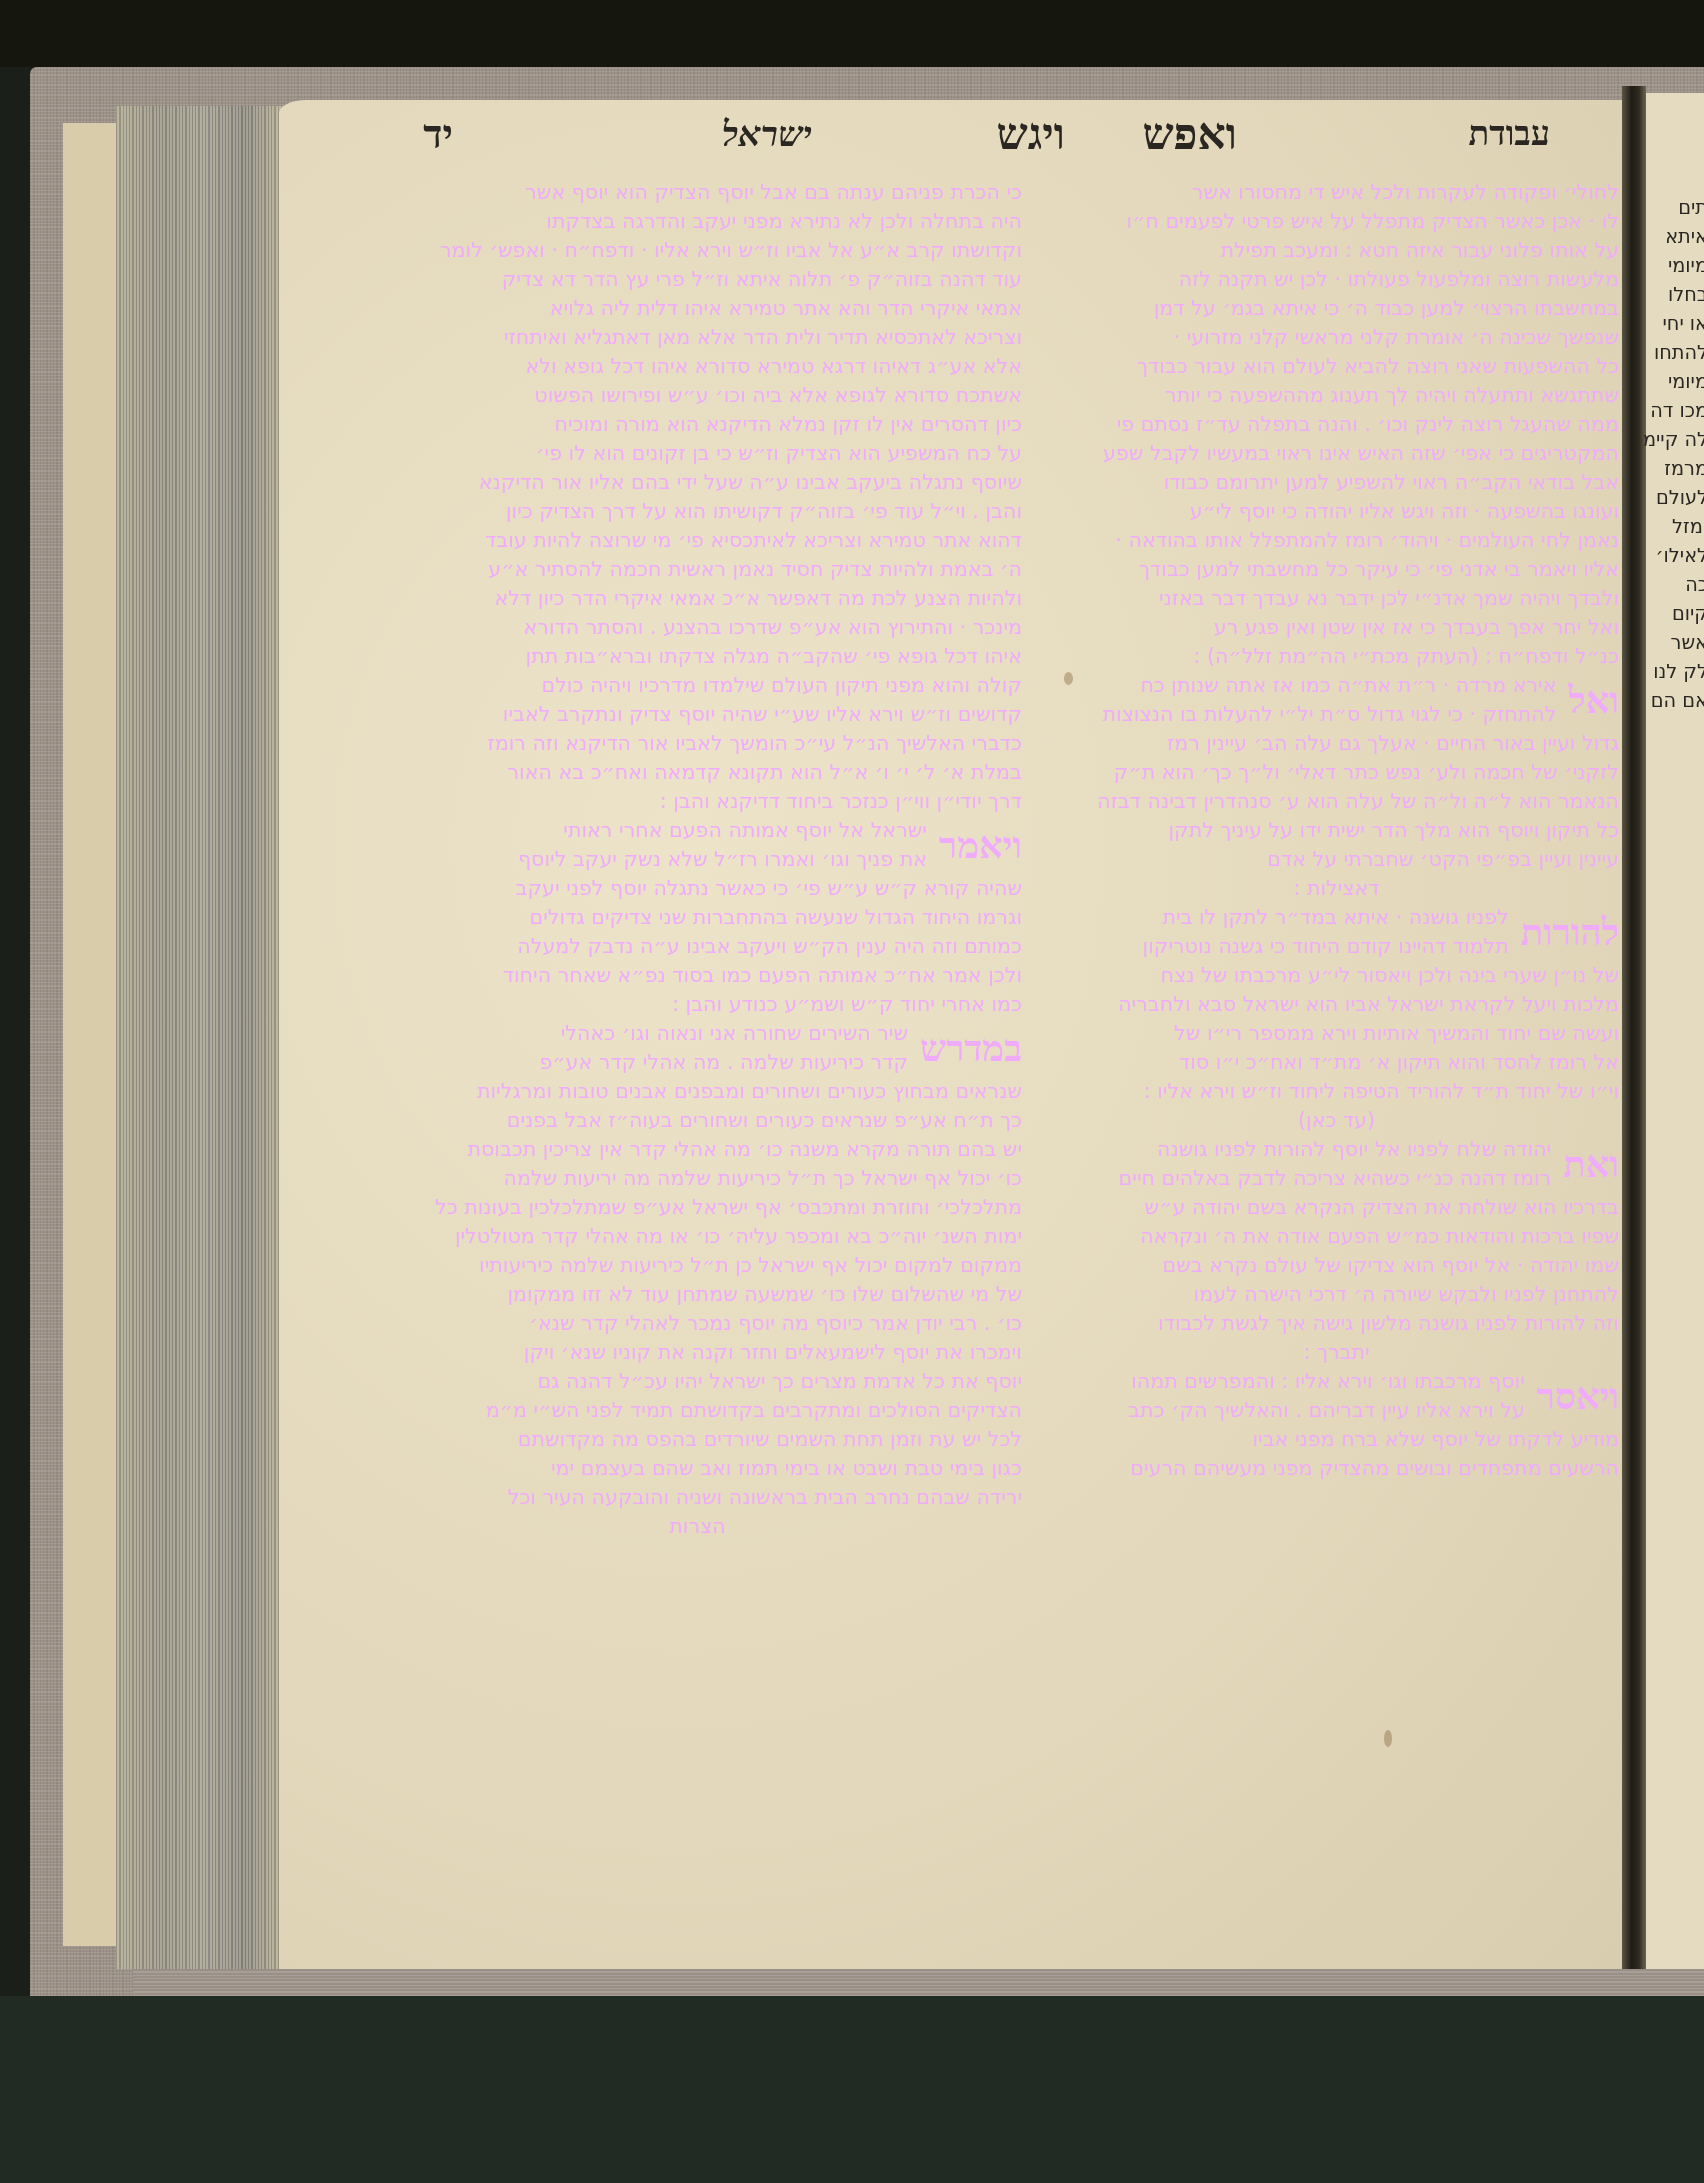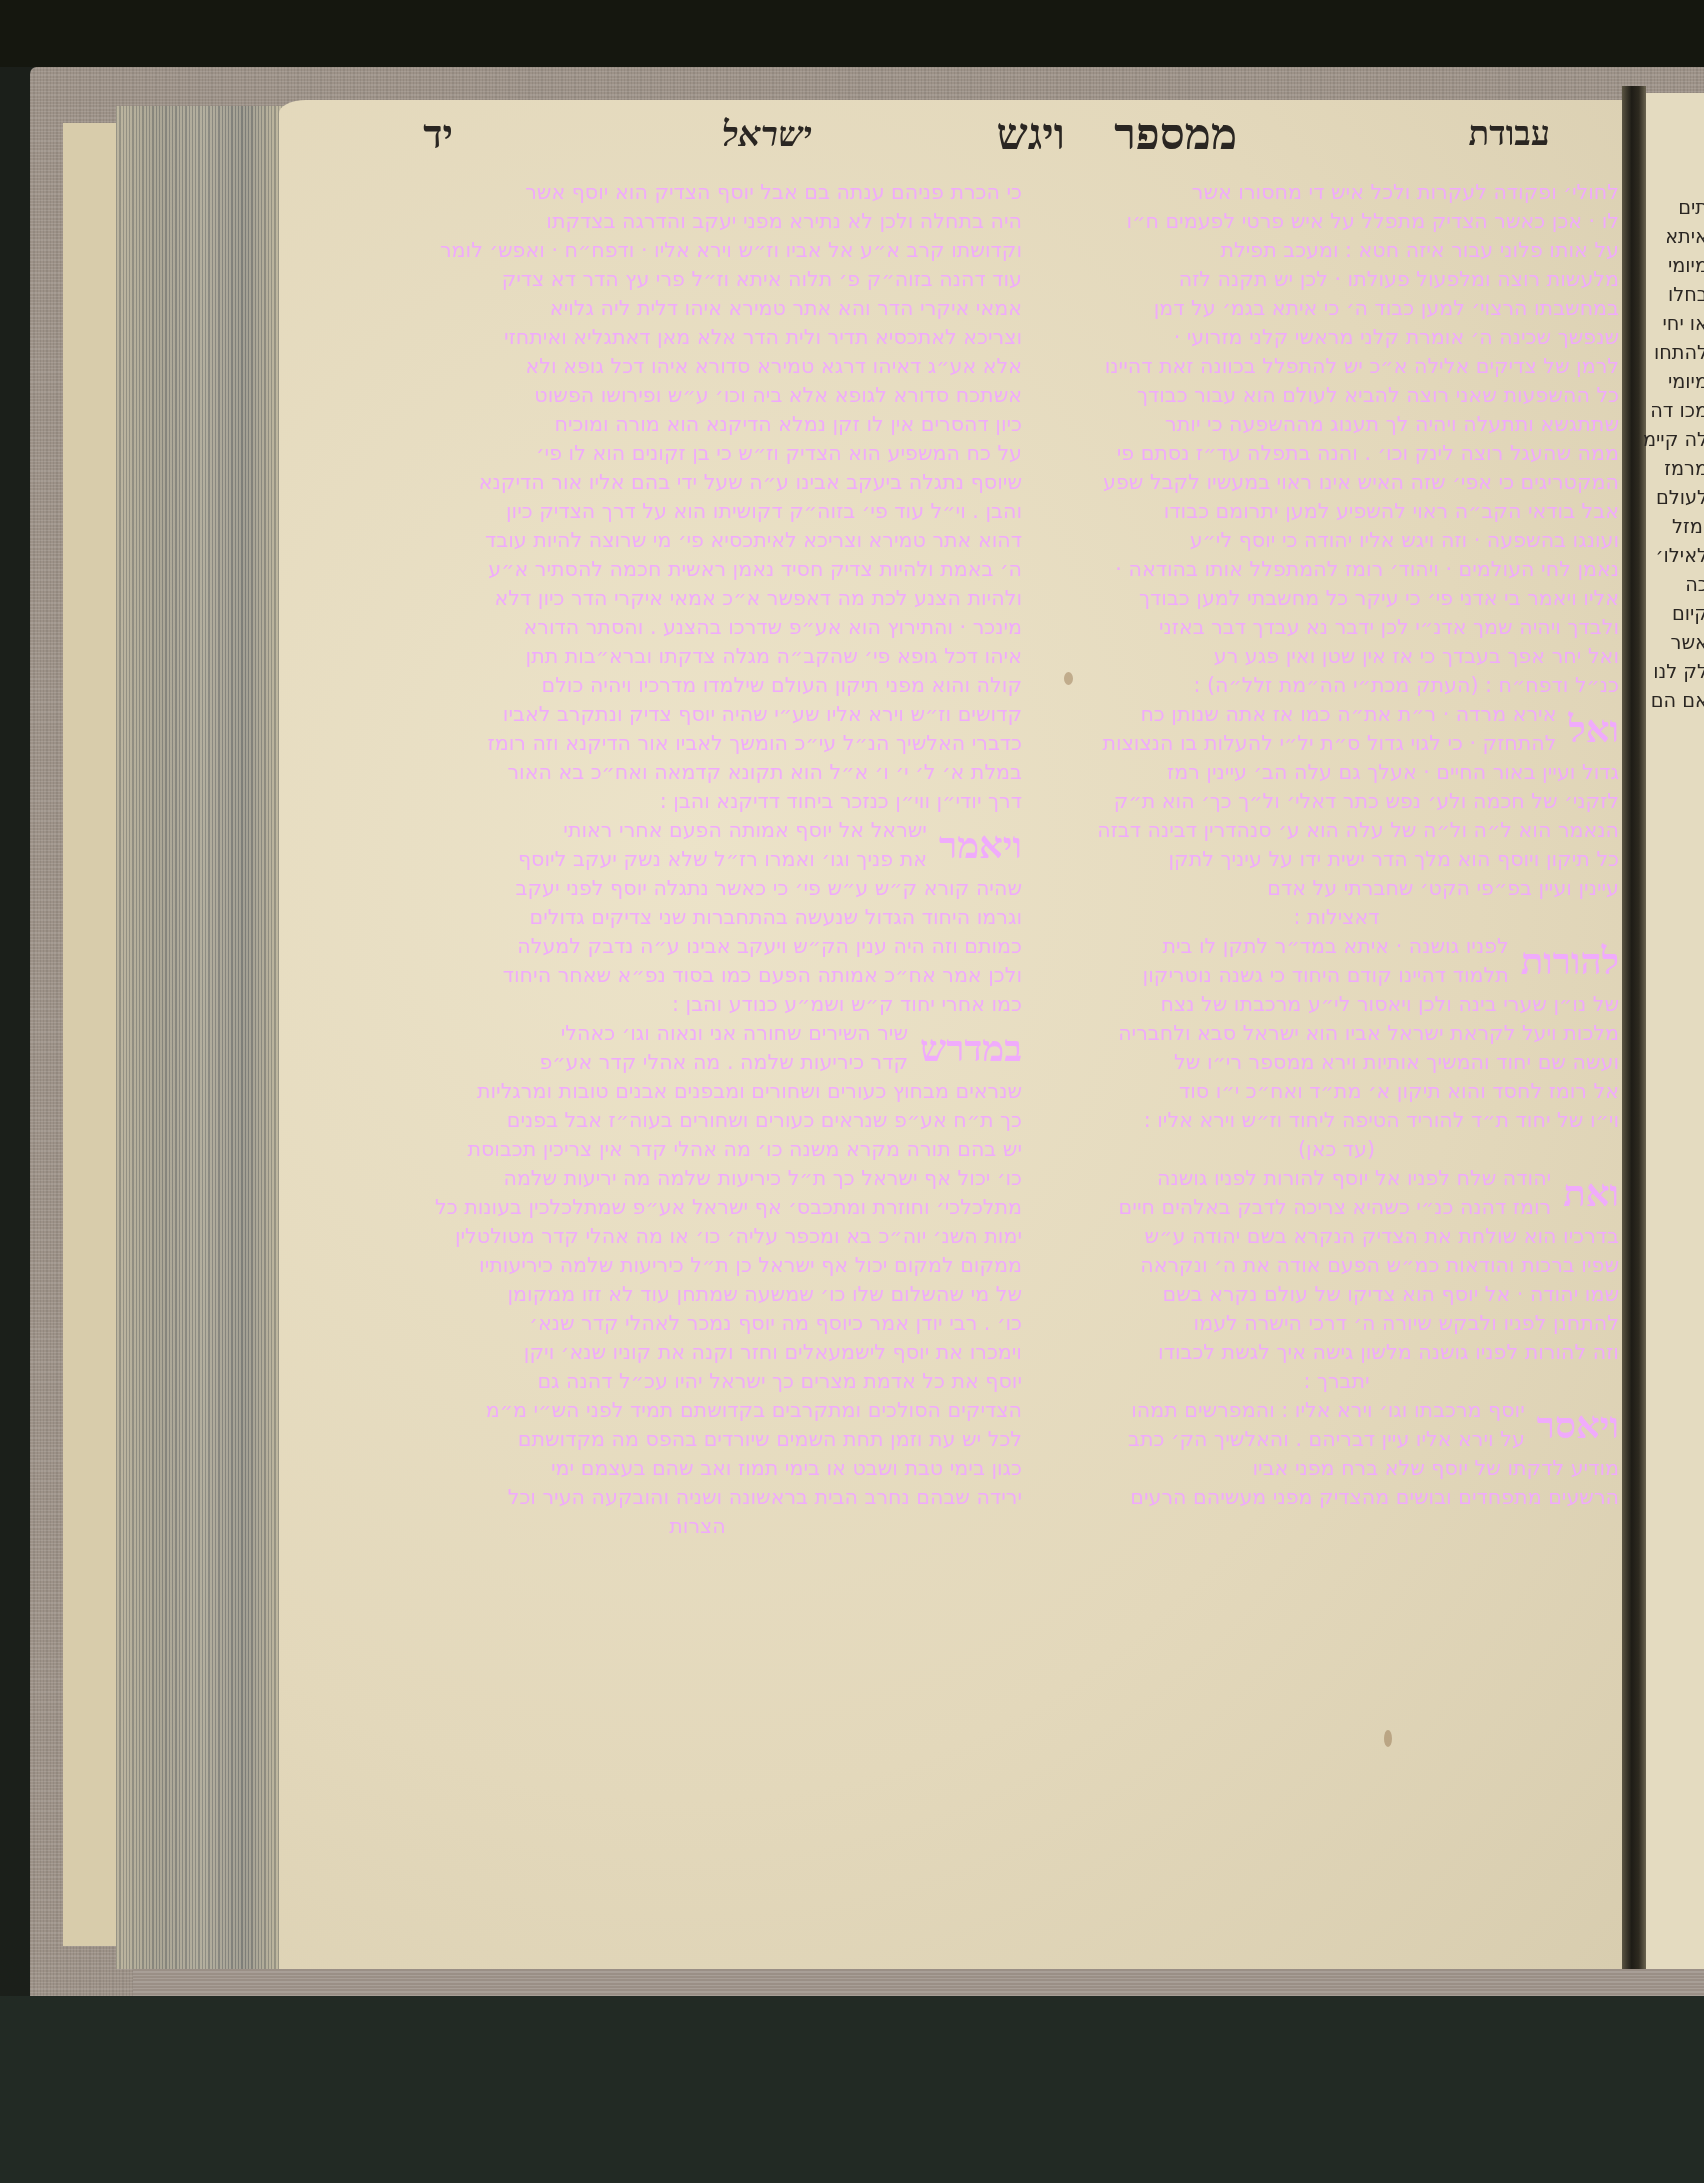--- a/index.html
+++ b/index.html
@@ -37,21 +37,21 @@
 <div class="cover"></div>
 <div class="pastedown"></div>
 <div class="book-block"></div>
 
 <div class="page"></div>
 <div class="stain" style="left:1064px;top:672px;width:9.3px;height:13.3px;"></div>
 <div class="stain" style="left:1384px;top:1730px;width:8px;height:17.3px;"></div>
 
 <div class="header" style="left:373px;width:1237px;">
   <span class="h-word" style="right:60px;font-size:34px;">עבודת</span>
-  <span class="h-word" style="right:373px;font-size:44px;">ממספר</span>
+  <span class="h-word" style="right:373px;font-size:44px;">ואפש</span>
   <span class="h-word" style="right:545px;font-size:44px;text-align:center;">ויגש</span>
   <span class="h-word" style="right:798px;font-size:35px;font-style:italic;">ישראל</span>
   <span class="h-word" style="right:1157px;font-size:40px;">יד</span>
 </div>
 
 <div class="col" id="left-col" style="left:373px;top:178px;width:649px;">
     <span class="ln">כי הכרת פניהם ענתה בם אבל יוסף הצדיק הוא יוסף אשר</span>
     <span class="ln">היה בתחלה ולכן לא נתירא מפני יעקב והדרגה בצדקתו</span>
     <span class="ln">וקדושתו קרב א״ע אל אביו וז״ש וירא אליו · ודפח״ח · ואפש׳ לומר</span>
     <span class="ln">עוד דהנה בזוה״ק פ׳ תלוה איתא וז״ל פרי עץ הדר דא צדיק</span>
@@ -102,21 +102,20 @@
     <span class="ln center">הצרות</span>
   </div>
 
 <div class="col" id="right-col" style="left:1054px;top:178px;width:565px;">
     <span class="ln">לחולי׳ ופקודה לעקרות ולכל איש די מחסורו אשר</span>
     <span class="ln">לו · אכן כאשר הצדיק מתפלל על איש פרטי לפעמים ח״ו</span>
     <span class="ln">על אותו פלוני עבור איזה חטא : ומעכב תפילת</span>
     <span class="ln">מלעשות רוצה ומלפעול פעולתו · לכן יש תקנה לזה</span>
     <span class="ln">במחשבתו הרצוי׳ למען כבוד ה׳ כי איתא בגמ׳ על דמן</span>
     <span class="ln">שנפשך שכינה ה׳ אומרת קלני מראשי קלני מזרועי ·</span>
-    <span class="ln">לרמן של צדיקים אלילה א״כ יש להתפלל בכוונה זאת דהיינו</span>
     <span class="ln">כל ההשפעות שאני רוצה להביא לעולם הוא עבור כבודך</span>
     <span class="ln">שתתגשא ותתעלה ויהיה לך תענוג מההשפעה כי יותר</span>
     <span class="ln">ממה שהעגל רוצה לינק וכו׳ . והנה בתפלה עד״ז נסתם פי</span>
     <span class="ln">המקטריגים כי אפי׳ שזה האיש אינו ראוי במעשיו לקבל שפע</span>
     <span class="ln">אבל בודאי הקב״ה ראוי להשפיע למען יתרומם כבודו</span>
     <span class="ln">ועונגו בהשפעה · וזה ויגש אליו יהודה כי יוסף לי״ע</span>
     <span class="ln">נאמן לחי העולמים · ויהוד׳ רומז להמתפלל אותו בהודאה ·</span>
     <span class="ln">אליו ויאמר בי אדני פי׳ כי עיקר כל מחשבתי למען כבודך</span>
     <span class="ln">ולבדך ויהיה שמך אדנ״י לכן ידבר נא עבדך דבר באזני</span>
     <span class="ln">ואל יחר אפך בעבדך כי אז אין שטן ואין פגע רע</span>

